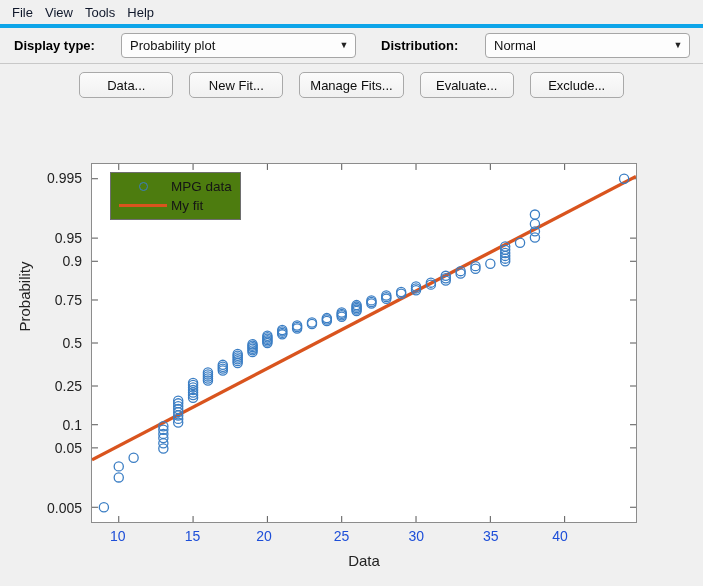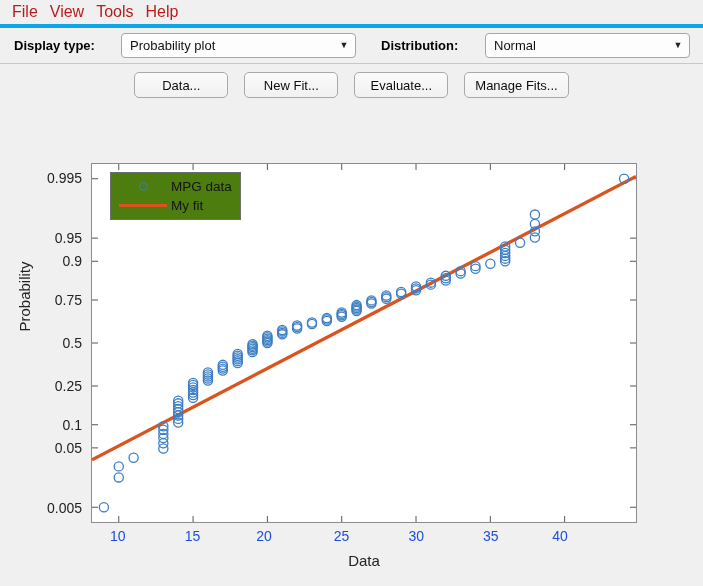--- a/index.html
+++ b/index.html
@@ -18,22 +18,22 @@
   
   #menubar {
     height: 24px;
     background: #f0f0f0;
     display: flex;
     align-items: center;
     padding-left: 6px;
     box-sizing: border-box;
   }
   .menu-item {
-    font-size: 16px;
-    color: #b91c1c;
+    font-size: 13px;
+    color: #0f172a;
     padding: 2px 6px;
     cursor: default;
     white-space: nowrap;
   }
 
   
   #control-panel {
     position: relative;
     height: 40px;
     background: #f0f0f0;
@@ -241,22 +241,23 @@
   <div class="ctl-label" style="position:absolute;left:381px;">Distribution:</div>
   <div class="combo" style="position:absolute;left:485px;width:205px;">
     <div class="combo-text">Normal</div>
     <div class="combo-arrow">▼</div>
   </div>
 </div>
 
 <div id="button-row">
   <div class="tool-button">Data...</div>
   <div class="tool-button">New Fit...</div>
+  <div class="tool-button">Manage Fits...</div>
   <div class="tool-button">Evaluate...</div>
-  <div class="tool-button">Manage Fits...</div>
+  <div class="tool-button">Exclude...</div>
 </div>
 
 <div id="figure-area">
 
   <div id="ytick-holder">
       <div class="ytick-label" style="top: 345.174px;">0.005</div>
       <div class="ytick-label" style="top: 285.476px;">0.05</div>
       <div class="ytick-label" style="top: 262.179px;">0.1</div>
       <div class="ytick-label" style="top: 223.251px;">0.25</div>
       <div class="ytick-label" style="top: 180px;">0.5</div>

